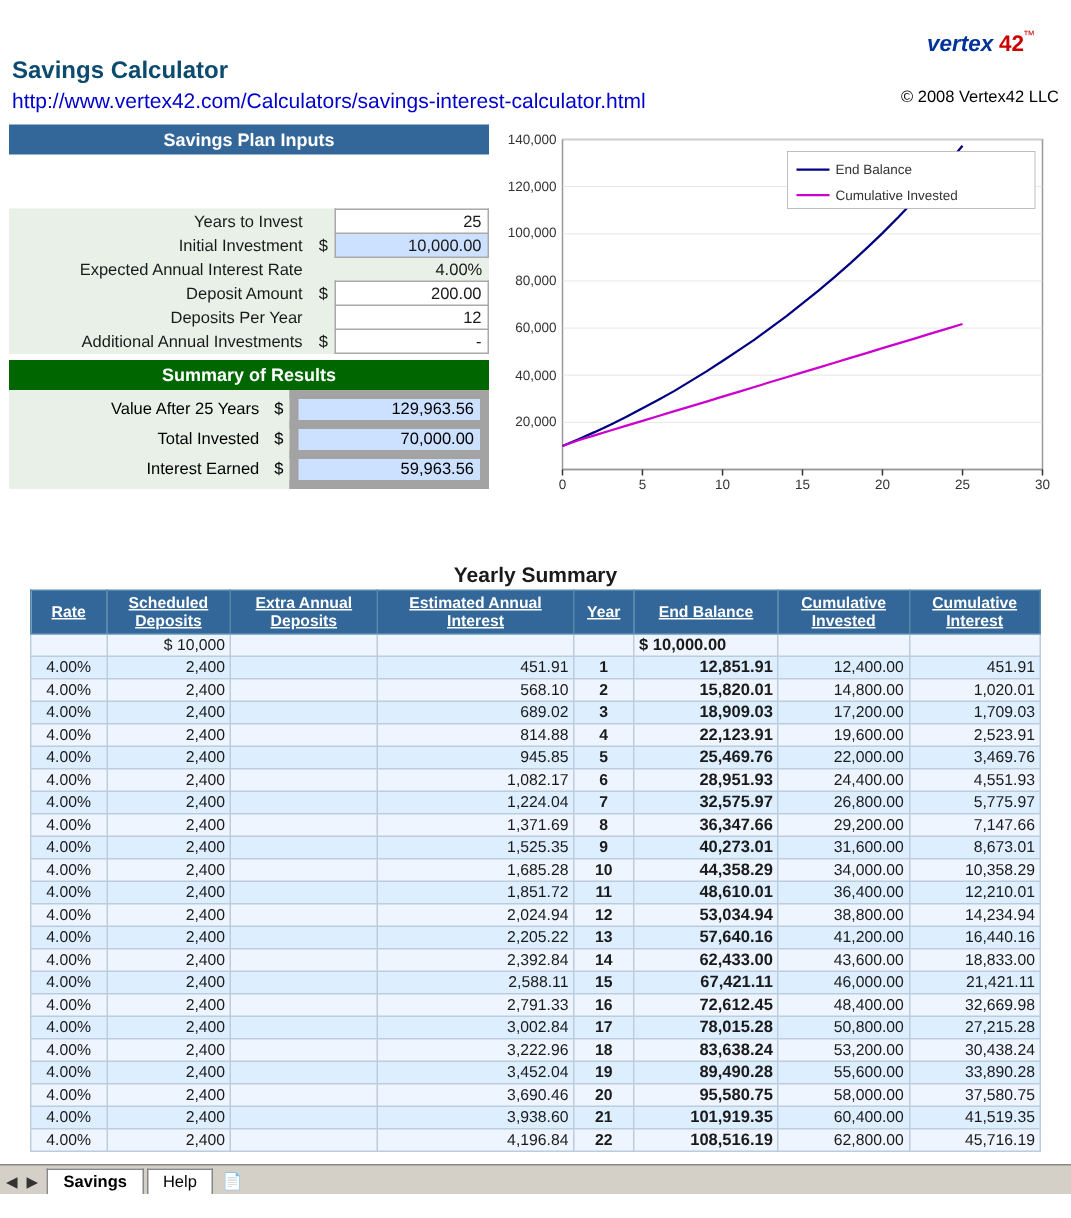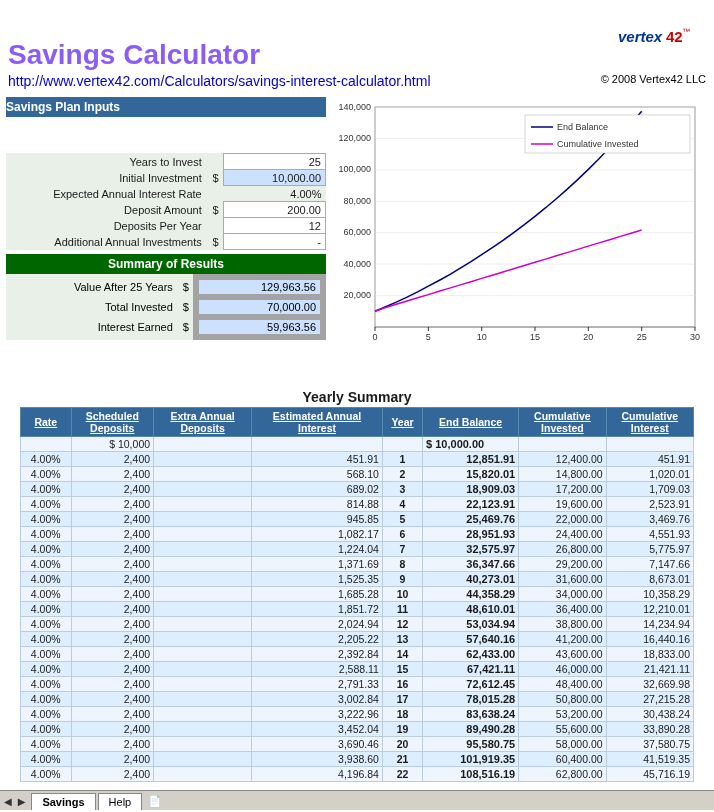--- a/index.html
+++ b/index.html
@@ -13,23 +13,23 @@
 
     
     .header {
       display: flex;
       justify-content: space-between;
       align-items: center;
       padding: 4px 8px 2px 8px;
       background: #fff;
     }
     .header-title {
-      font-size: 28px;
-      font-weight: bold;
-      color: #8b5cf6;
+      font-size: 16px;
+      font-weight: bold;
+      color: #0c4a6e;
       margin-top: 35px;
     }
 
     .subheader {
       display: flex;
       justify-content: space-between;
       padding: 0 8px 4px 8px;
       background: #fff;
     }
     .subheader a {
@@ -47,21 +47,21 @@
 
     
     .inputs-panel {
       width: 320px;
       flex-shrink: 0;
     }
 
     .section-header {
       background: #336699;
       color: #fff;
-      text-align: left;
+      text-align: center;
       font-weight: bold;
       font-size: 12px;
       padding: 3px 0;
     }
 
     .inputs-table {
       width: 100%;
       border-collapse: collapse;
       background: #e8f0e8;
       margin-top: 36px;

